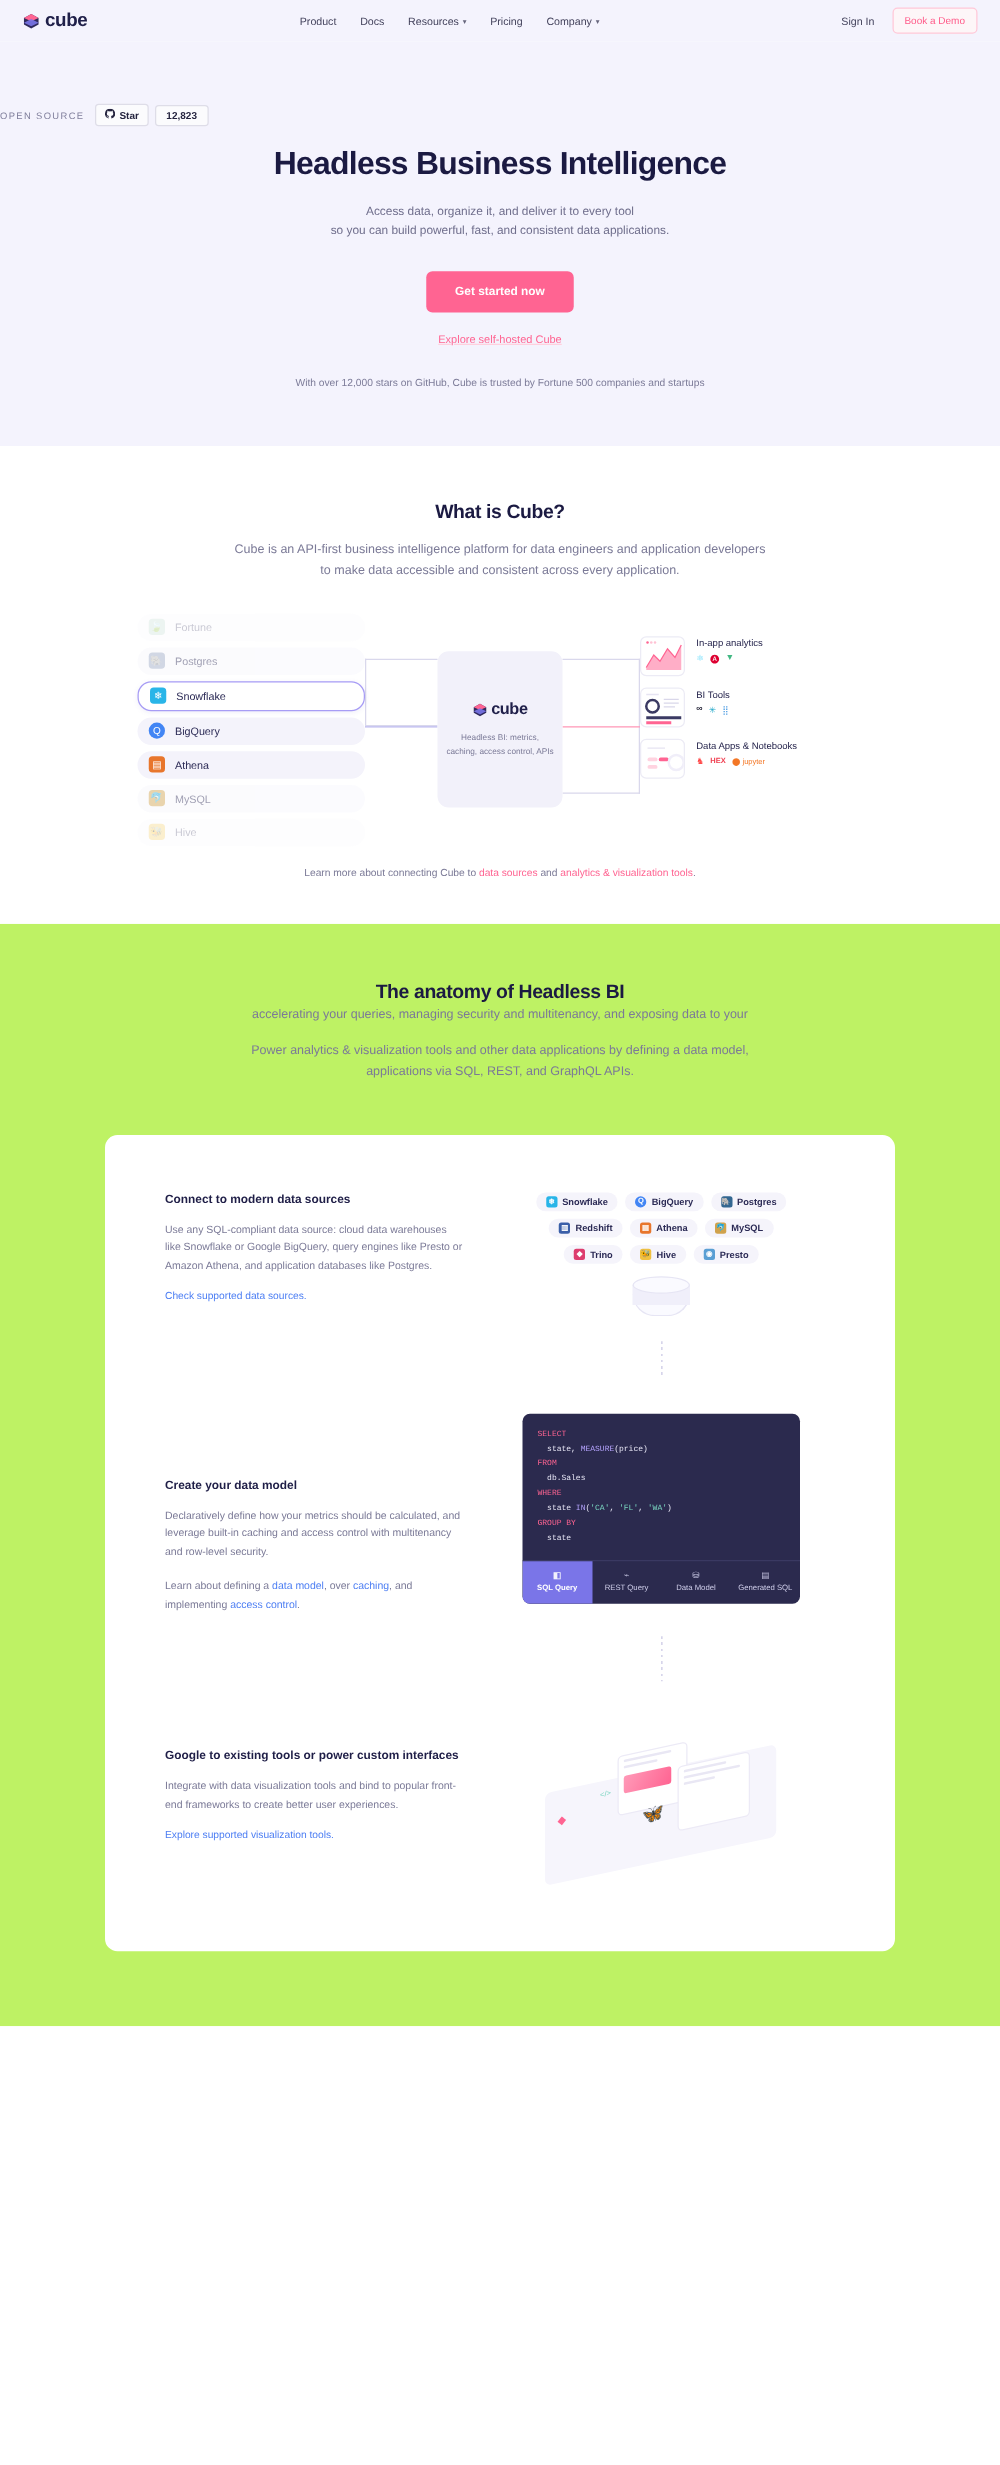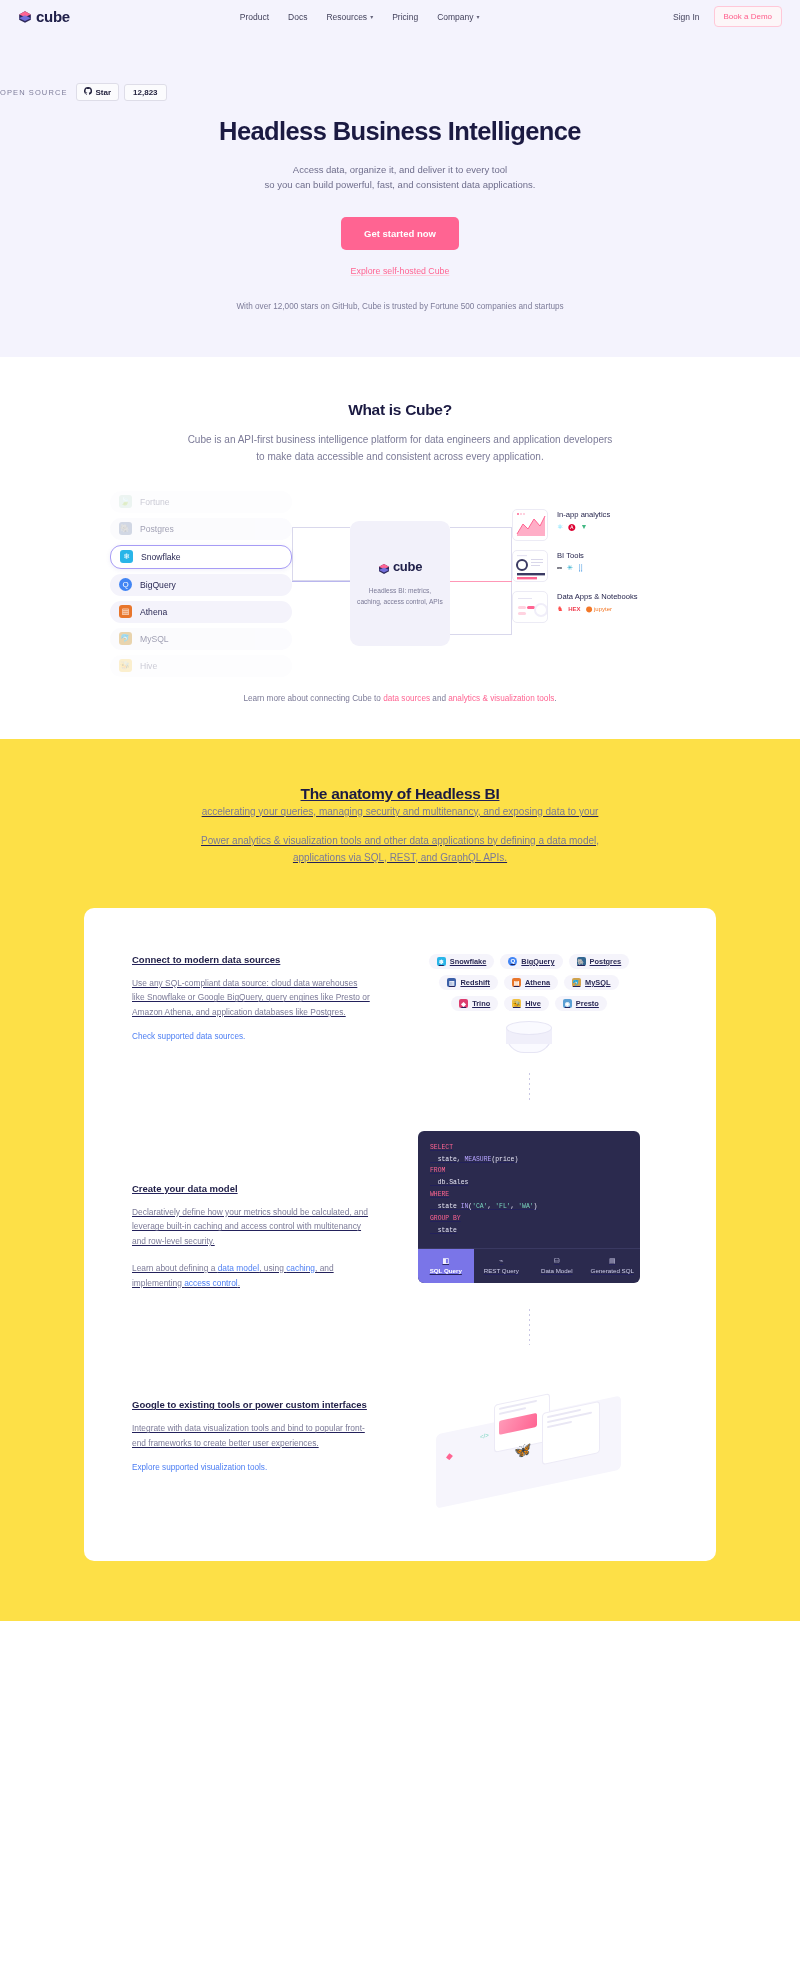--- a/index.html
+++ b/index.html
@@ -161,21 +161,21 @@
     border-radius: 5px; flex: 0 0 auto; position: relative; overflow: hidden;
   }
   .out-txt { text-align: left; padding-top: 1px; }
   .out-title { font-size: 7.6px; font-weight: 400; color: #1f1e47; white-space: nowrap;}
   .out-icons { display: flex; gap: 5px; margin-top: 4px; align-items: center; font-size: 7px; }
 
   .learn-more { margin-top: 18px; font-size: 8.2px; color: #7b7a97; }
   .learn-more a { color: #ff6492; text-decoration: none; cursor: pointer; }
 
   
-  .section-lav { background: #fde047; padding: 46px 0 60px; text-align: center; text-decoration: underline; }
+  .section-lav { background: #bef264; padding: 46px 0 60px; text-align: center; }
   .anat-card {
     width: 632px; margin: 42px auto 0; background: #fff;
     border-radius: 10px; padding: 46px 0 60px; text-align: left;
   }
   .anat-row { display: flex; padding: 0 48px; position: relative; }
   .anat-left { width: 240px; flex: 0 0 240px; }
   .anat-h3 { font-size: 9.5px; font-weight: 700; color: #1f1e47; margin-bottom: 11px; }
   .anat-p { font-size: 8.4px; color: #7b7a97; line-height: 1.75; }
   .anat-link { display: inline-block; margin-top: 12px; font-size: 8.2px; color: #4c7ef3; cursor: pointer; }
   .anat-p a { color: #4c7ef3; text-decoration: none; cursor: pointer; }
@@ -497,21 +497,21 @@
         </div>
         <div class="dots"></div>
       </div>
     </div>
 
     <div class="anat-row" style="margin-top:28px">
       <div class="anat-left" style="padding-top:52px">
         <div class="anat-h3">Create your data model</div>
         <div class="anat-p">Declaratively define how your metrics should be calculated, and leverage built-in caching and access control with multitenancy and row-level security.</div>
         <div class="anat-p" style="margin-top:12px">
-          <span>Learn about defining a </span><a>data model</a><span>, using </span><a>caching</a><span>, and implementing </span><a>access control</a><span>.</span>
+          <span>Learn about defining a </span><a>data model</a><span>, over </span><a>caching</a><span>, and implementing </span><a>access control</a><span>.</span>
         </div>
       </div>
       <div class="anat-right">
         <div class="code-panel">
           <div class="code-body">
             <div><span class="kw">SELECT</span></div>
             <div><span class="pl">&nbsp;&nbsp;state</span><span class="pl">, </span><span class="fn">MEASURE</span><span class="pl">(price)</span></div>
             <div><span class="kw">FROM</span></div>
             <div><span class="pl">&nbsp;&nbsp;db.Sales</span></div>
             <div><span class="kw">WHERE</span></div>

